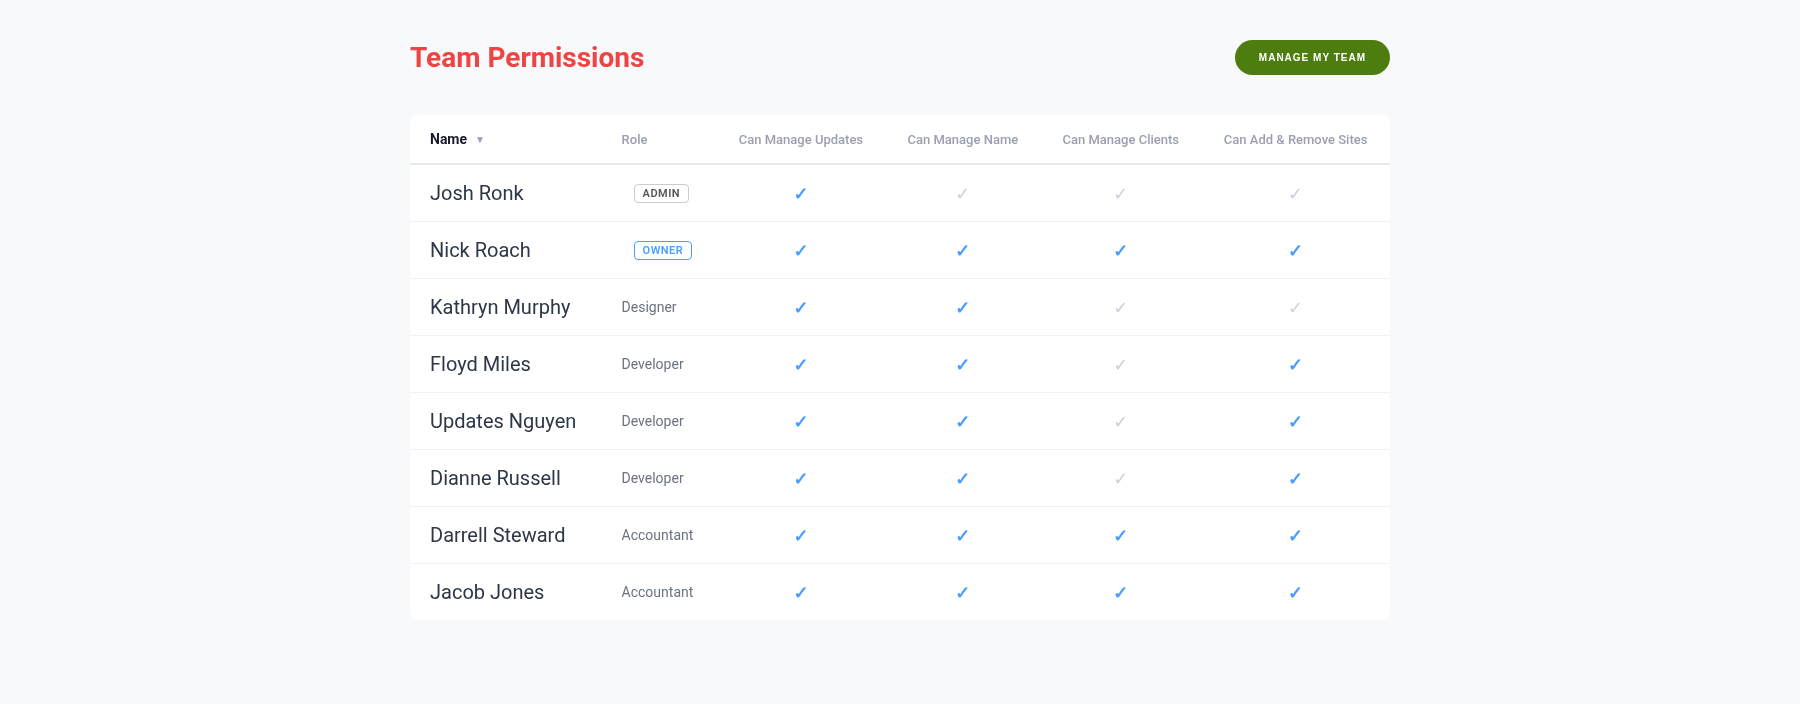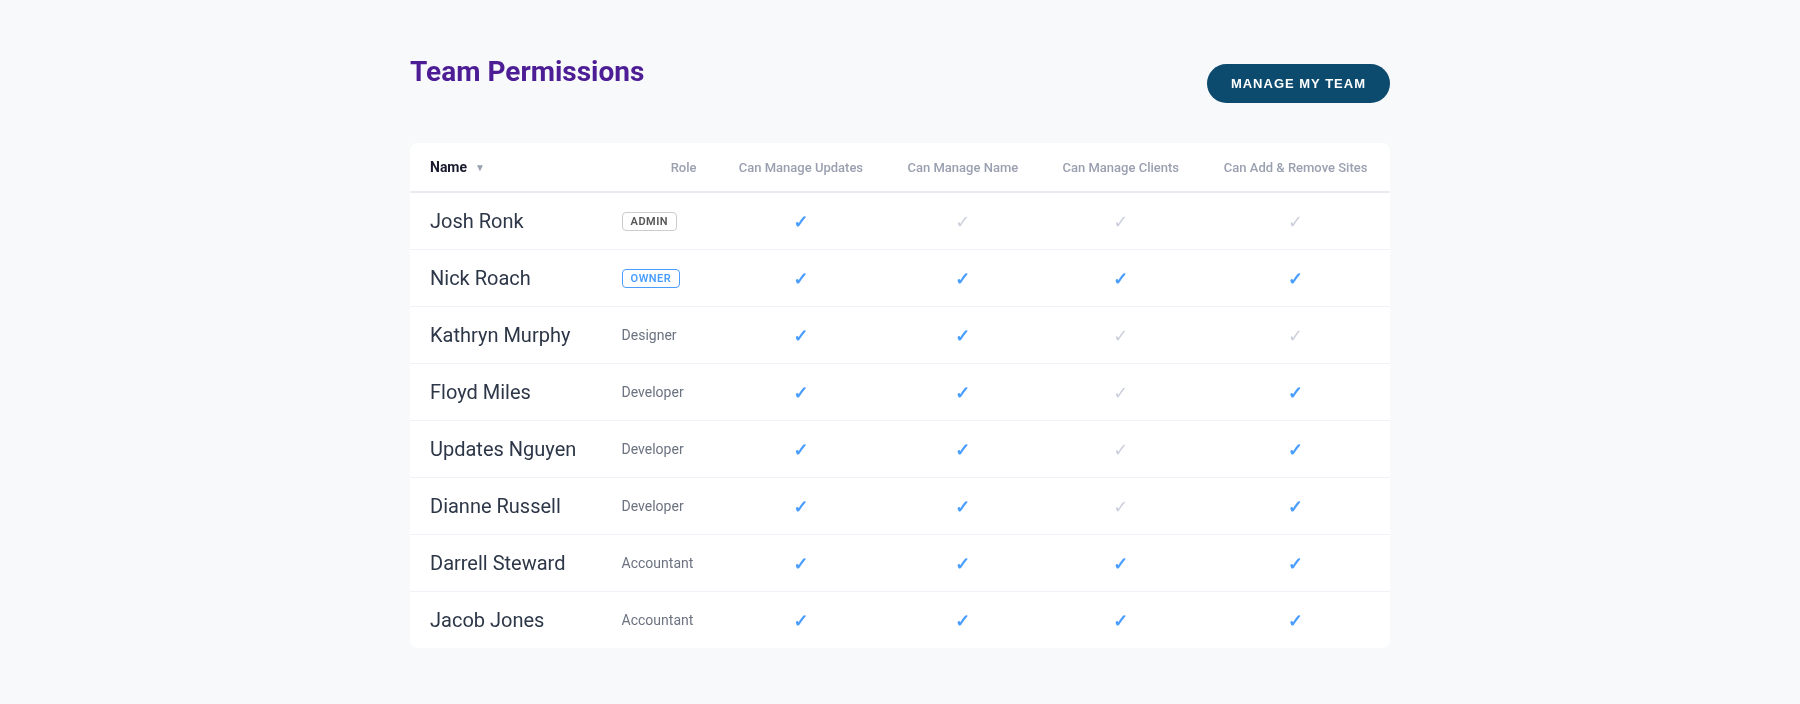--- a/index.html
+++ b/index.html
@@ -24,55 +24,54 @@
     .page-header {
       display: flex;
       justify-content: space-between;
       align-items: center;
       margin-bottom: 40px;
     }
 
     .page-title {
       font-size: 28px;
       font-weight: 700;
-      color: #4c1d95;
+      color: #ef4444;
     }
 
     .manage-team-btn {
-      background: #0c4a6e;
+      background: #4d7c0f;
       color: white;
       border: none;
       border-radius: 25px;
       padding: 12px 24px;
-      font-size: 13px;
+      font-size: 10px;
       font-weight: 700;
       letter-spacing: 1px;
       cursor: pointer;
       text-transform: uppercase;
-      margin-top: 24px;
     }
 
     .table-wrapper {
       background: white;
       border-radius: 8px;
       overflow: hidden;
     }
 
     table {
       width: 100%;
       border-collapse: collapse;
     }
 
     thead tr {
       border-bottom: 2px solid #e8eaf0;
     }
 
     thead th {
       padding: 16px 20px;
-      text-align: right;
+      text-align: left;
       font-size: 13px;
       font-weight: 500;
       color: #9aa0b0;
     }
 
     thead th.name-col {
       color: #1a1a2e;
       font-weight: 700;
       font-size: 14px;
     }
@@ -111,20 +110,21 @@
 
     .badge {
       display: inline-block;
       border: 1.5px solid #ccc;
       border-radius: 4px;
       padding: 2px 8px;
       font-size: 11px;
       font-weight: 600;
       letter-spacing: 0.5px;
       color: #555;
+      margin-left: 12px;
     }
 
     .badge-owner {
       border-color: #4a9eff;
       color: #4a9eff;
     }
 
     .check-active {
       color: #4a9eff;
       font-size: 18px;

